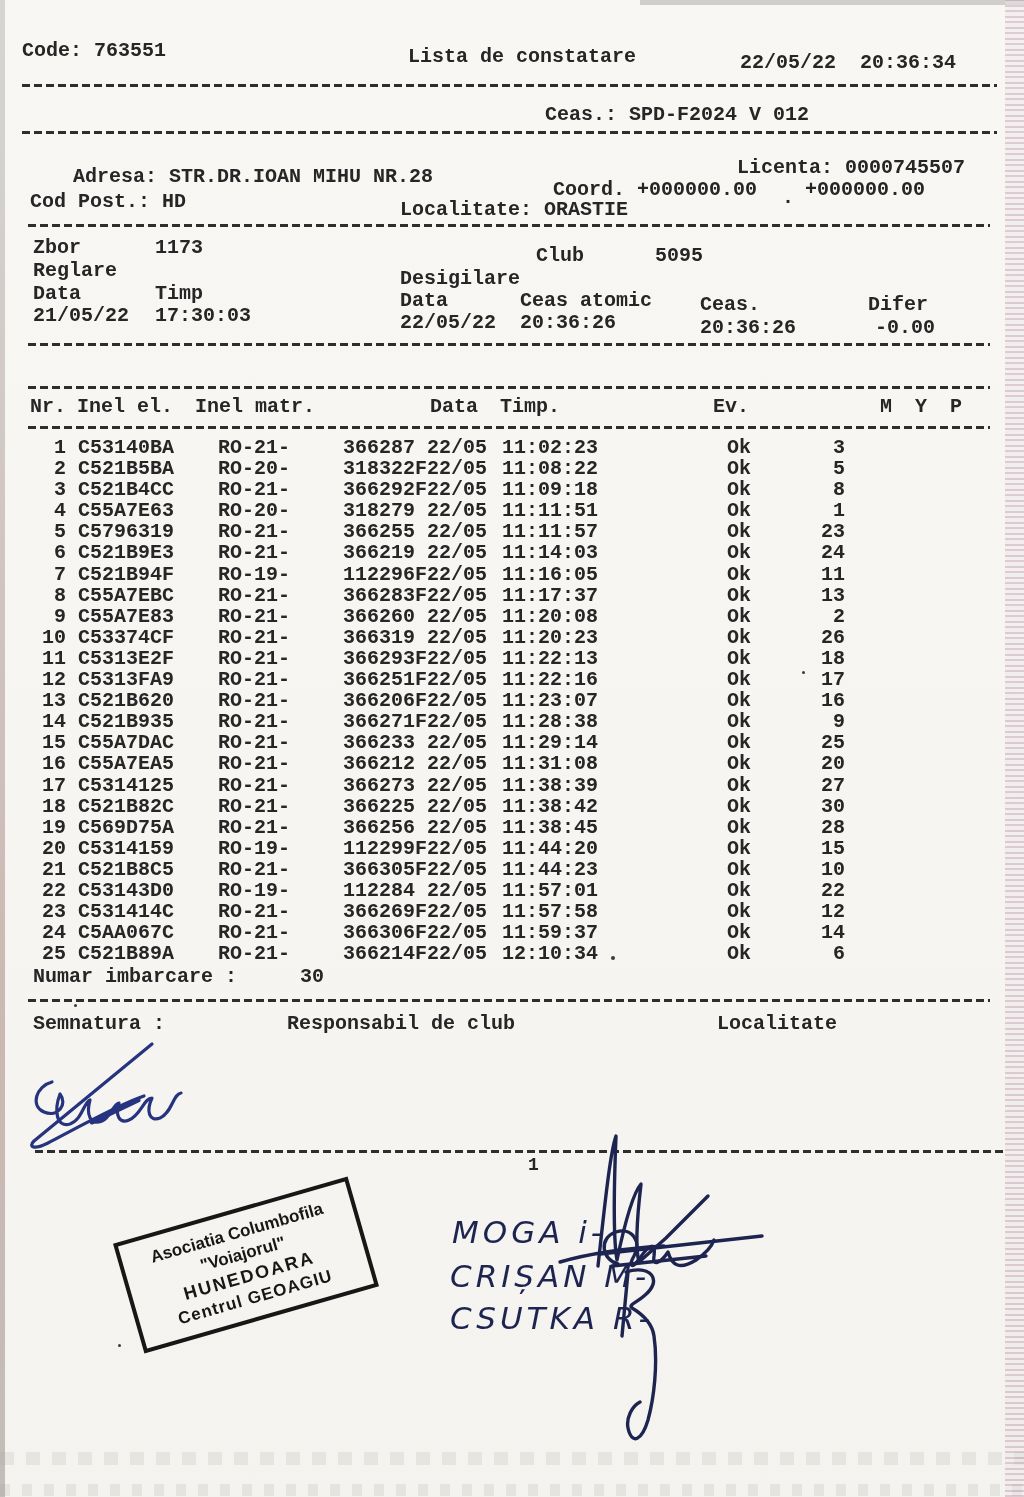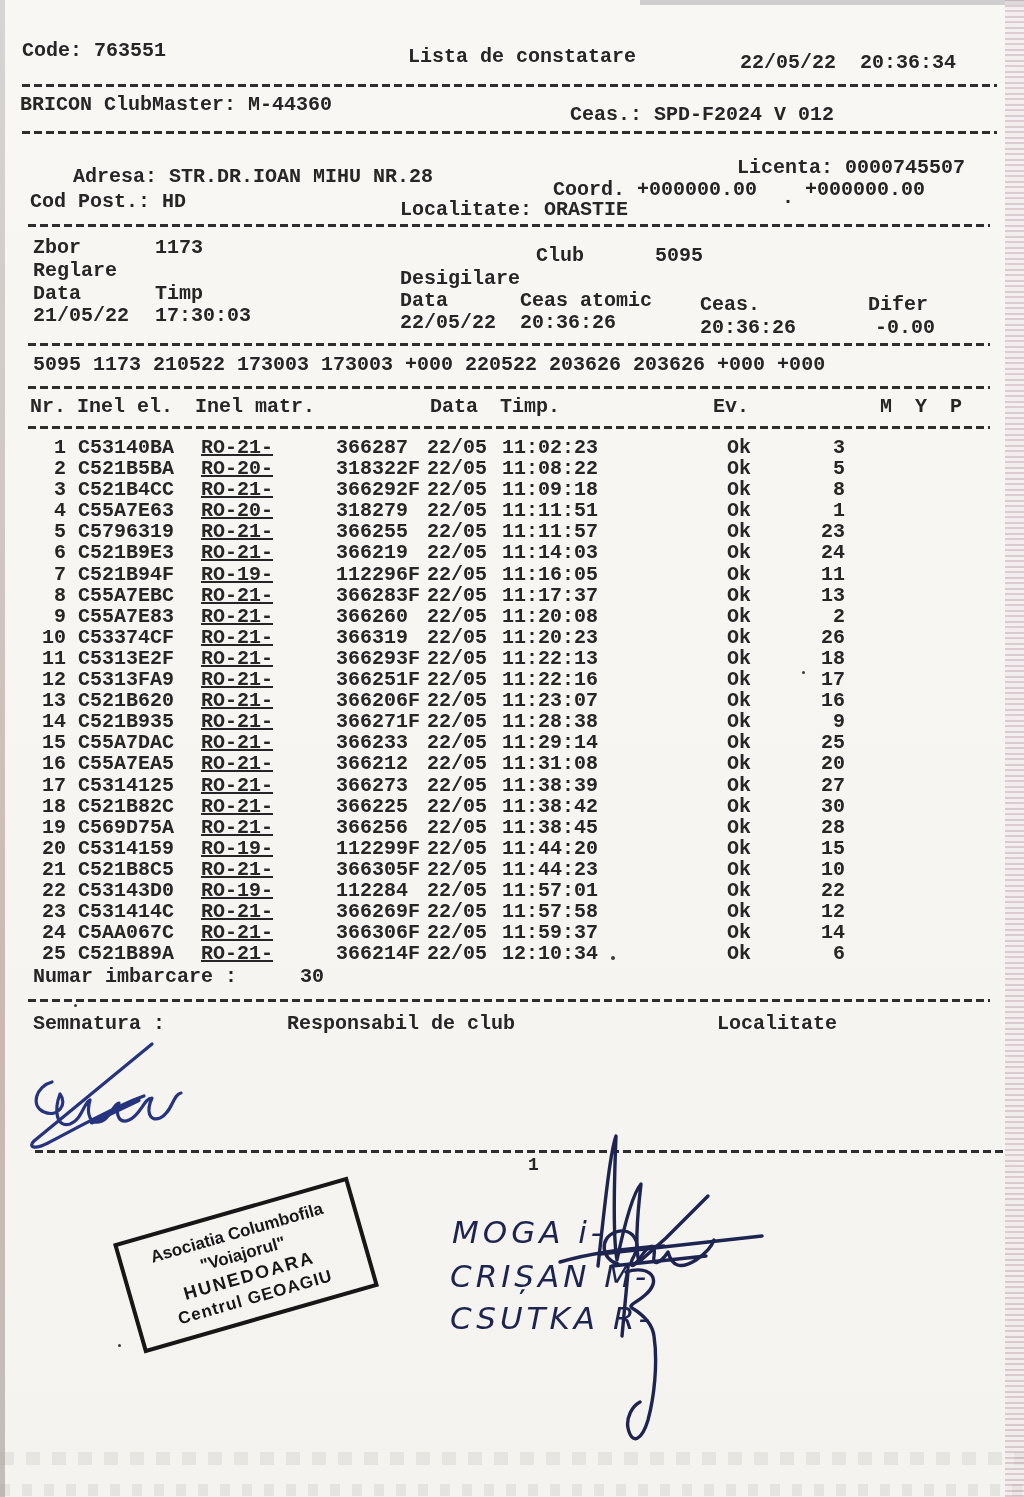--- a/index.html
+++ b/index.html
@@ -7,22 +7,22 @@
         background:linear-gradient(180deg,#f8f7f4 0%,#f6f5f2 55%,#f4f3ef 100%);
         font-family:"Liberation Mono",monospace;}
   .t{position:absolute;font:700 20px/22px "Liberation Mono",monospace;color:#262626;white-space:pre;}
   .small{font-size:18px;}
   .dash{position:absolute;height:3px;background:repeating-linear-gradient(90deg,#2e2e2e 0 8px,transparent 8px 12px);}
   .rows{position:absolute;left:0;top:437px;width:1024px;}
   .t-row{position:relative;height:21.1px;}
   .c{position:absolute;font:700 20px/21px "Liberation Mono",monospace;color:#262626;white-space:pre;}
   .c-nr{left:18px;width:48px;text-align:right;}
   .c-inel{left:78px;}
-  .c-serie{left:201px;text-decoration:underline;}
-  .c-numar{left:336px;text-align:right;}
+  .c-serie{left:218px;}
+  .c-numar{left:343px;text-align:right;}
   .c-data{left:427px;}
   .c-timp{left:502px;}
   .c-ev{left:727px;}
   .c-ord{left:797px;width:48px;text-align:right;}
   .stamp{position:absolute;left:124px;top:1208px;width:236px;height:106px;
          border:4px solid #171717;transform:rotate(-16deg);
          display:flex;flex-direction:column;align-items:center;justify-content:center;
          color:#171717;font-family:"Liberation Sans",sans-serif;font-weight:700;text-align:center;}
   .stamp .s1{font-size:17px;line-height:22px;}
   .stamp .s2{font-size:17px;line-height:22px;}
@@ -48,22 +48,21 @@
 
   <div class="edge-left"></div>
   <div class="edge-top"></div>
   <div class="noise-bottom1"></div>
   <div class="noise-bottom2"></div>
 
   <span class="t" style="left:22px;top:40px">Code: 763551</span>
   <span class="t" style="left:408px;top:46px">Lista de constatare</span>
   <span class="t" style="left:740px;top:52px">22/05/22  20:36:34</span>
   <div class="dash" style="left:22px;top:84px;width:975px"></div>
-  <span class="t" style="left:20px;top:94px">BRICON ClubMaster: M-44360</span>
-  <span class="t" style="left:570px;top:104px">Ceas.: SPD-F2024 V 012</span>
+  <span class="t" style="left:545px;top:104px">Ceas.: SPD-F2024 V 012</span>
   <div class="dash" style="left:22px;top:131px;width:975px"></div>
 
   <span class="t" style="left:737px;top:157px">Licenta: 0000745507</span>
   <span class="t" style="left:73px;top:166px">Adresa: STR.DR.IOAN MIHU NR.28</span>
   <span class="t" style="left:553px;top:179px">Coord. +000000.00</span>
   <span class="t" style="left:782px;top:187px">.</span>
   <span class="t" style="left:805px;top:179px">+000000.00</span>
   <span class="t" style="left:30px;top:191px">Cod Post.: HD</span>
   <span class="t" style="left:400px;top:199px">Localitate: ORASTIE</span>
   <div class="dash" style="left:28px;top:224px;width:962px"></div>
@@ -81,21 +80,20 @@
   <span class="t" style="left:700px;top:294px">Ceas.</span>
   <span class="t" style="left:868px;top:294px">Difer</span>
   <span class="t" style="left:33px;top:305px">21/05/22</span>
   <span class="t" style="left:155px;top:305px">17:30:03</span>
   <span class="t" style="left:400px;top:312px">22/05/22</span>
   <span class="t" style="left:520px;top:312px">20:36:26</span>
   <span class="t" style="left:700px;top:317px">20:36:26</span>
   <span class="t" style="left:875px;top:317px">-0.00</span>
   <div class="dash" style="left:28px;top:343px;width:962px"></div>
 
-  <span class="t" style="left:33px;top:354px">5095 1173 210522 173003 173003 +000 220522 203626 203626 +000 +000</span>
   <div class="dash" style="left:28px;top:386px;width:962px"></div>
 
   <span class="t" style="left:30px;top:396px">Nr.</span>
   <span class="t" style="left:77px;top:396px">Inel el.</span>
   <span class="t" style="left:195px;top:396px">Inel matr.</span>
   <span class="t" style="left:430px;top:396px">Data</span>
   <span class="t" style="left:500px;top:396px">Timp.</span>
   <span class="t" style="left:713px;top:396px">Ev.</span>
   <span class="t" style="left:880px;top:396px">M</span>
   <span class="t" style="left:915px;top:396px">Y</span>

